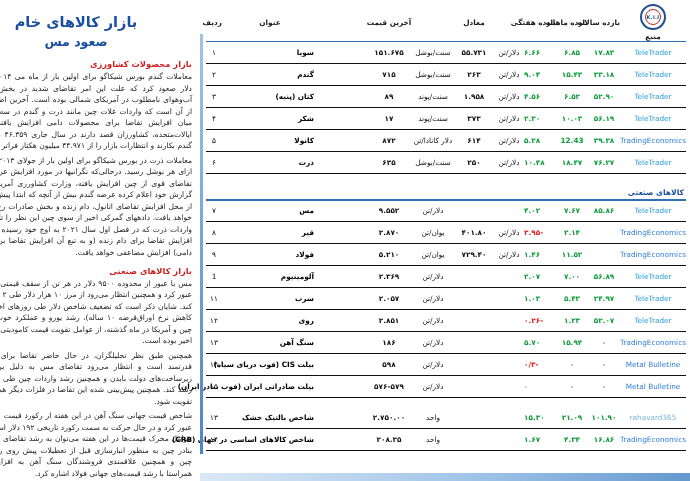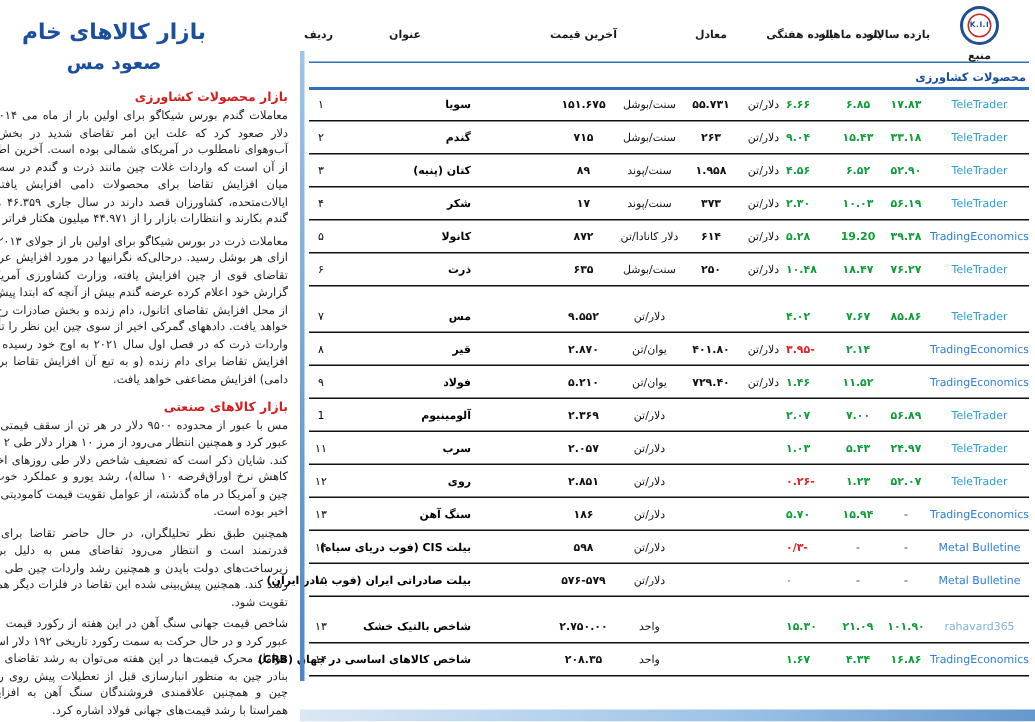--- a/index.html
+++ b/index.html
@@ -194,23 +194,20 @@
           <th class="c-eqcur"></th>
           <th class="c-equiv">معادل</th>
           <th class="c-unit"></th>
           <th class="c-price">آخرین قیمت</th>
           <th class="c-blank"></th>
           <th class="c-title" style="text-align:center;">عنوان</th>
           <th class="c-rank">ردیف</th>
         </tr>
       </thead>
       <tbody id="tbody">
-          <tr class="group-row">
-            <td colspan="11">محصولات کشاورزی</td>
-          </tr>
           <tr class="data-row">
             <td class="c-src src-tt">TeleTrader</td>
             <td class="c-year pos">۱۷.۸۳</td>
             <td class="c-month pos">۶.۸۵</td>
             <td class="c-week pos">۶.۶۶</td>
             <td class="c-eqcur unit-txt">دلار/تن</td>
             <td class="c-equiv numtxt">۵۵.۷۳۱</td>
             <td class="c-unit unit-txt">سنت/بوشل</td>
             <td class="c-price numtxt">۱۵۱.۶۷۵</td>
             <td class="c-blank"></td>
@@ -252,21 +249,21 @@
             <td class="c-equiv numtxt">۳۷۳</td>
             <td class="c-unit unit-txt">سنت/پوند</td>
             <td class="c-price numtxt">۱۷</td>
             <td class="c-blank"></td>
             <td class="c-title">شکر</td>
             <td class="c-rank">۴</td>
           </tr>
           <tr class="data-row">
             <td class="c-src src-te">TradingEconomics</td>
             <td class="c-year pos">۳۹.۳۸</td>
-            <td class="c-month pos">19.20</td>
+            <td class="c-month pos">12.43</td>
             <td class="c-week pos">۵.۲۸</td>
             <td class="c-eqcur unit-txt">دلار/تن</td>
             <td class="c-equiv numtxt">۶۱۴</td>
             <td class="c-unit unit-txt">دلار کانادا/تن</td>
             <td class="c-price numtxt">۸۷۲</td>
             <td class="c-blank"></td>
             <td class="c-title">کانولا</td>
             <td class="c-rank">۵</td>
           </tr>
           <tr class="data-row">
@@ -277,20 +274,23 @@
             <td class="c-eqcur unit-txt">دلار/تن</td>
             <td class="c-equiv numtxt">۲۵۰</td>
             <td class="c-unit unit-txt">سنت/بوشل</td>
             <td class="c-price numtxt">۶۳۵</td>
             <td class="c-blank"></td>
             <td class="c-title">ذرت</td>
             <td class="c-rank">۶</td>
           </tr>
           <tr class="group-spacer">
             <td colspan="11"></td>
+          </tr>
+          <tr class="group-row">
+            <td colspan="11">کالاهای صنعتی</td>
           </tr>
           <tr class="data-row">
             <td class="c-src src-tt">TeleTrader</td>
             <td class="c-year pos">۸۵.۸۶</td>
             <td class="c-month pos">۷.۶۷</td>
             <td class="c-week pos">۴.۰۲</td>
             <td class="c-eqcur unit-txt"></td>
             <td class="c-equiv numtxt"></td>
             <td class="c-unit unit-txt">دلار/تن</td>
             <td class="c-price numtxt">۹.۵۵۲</td>

